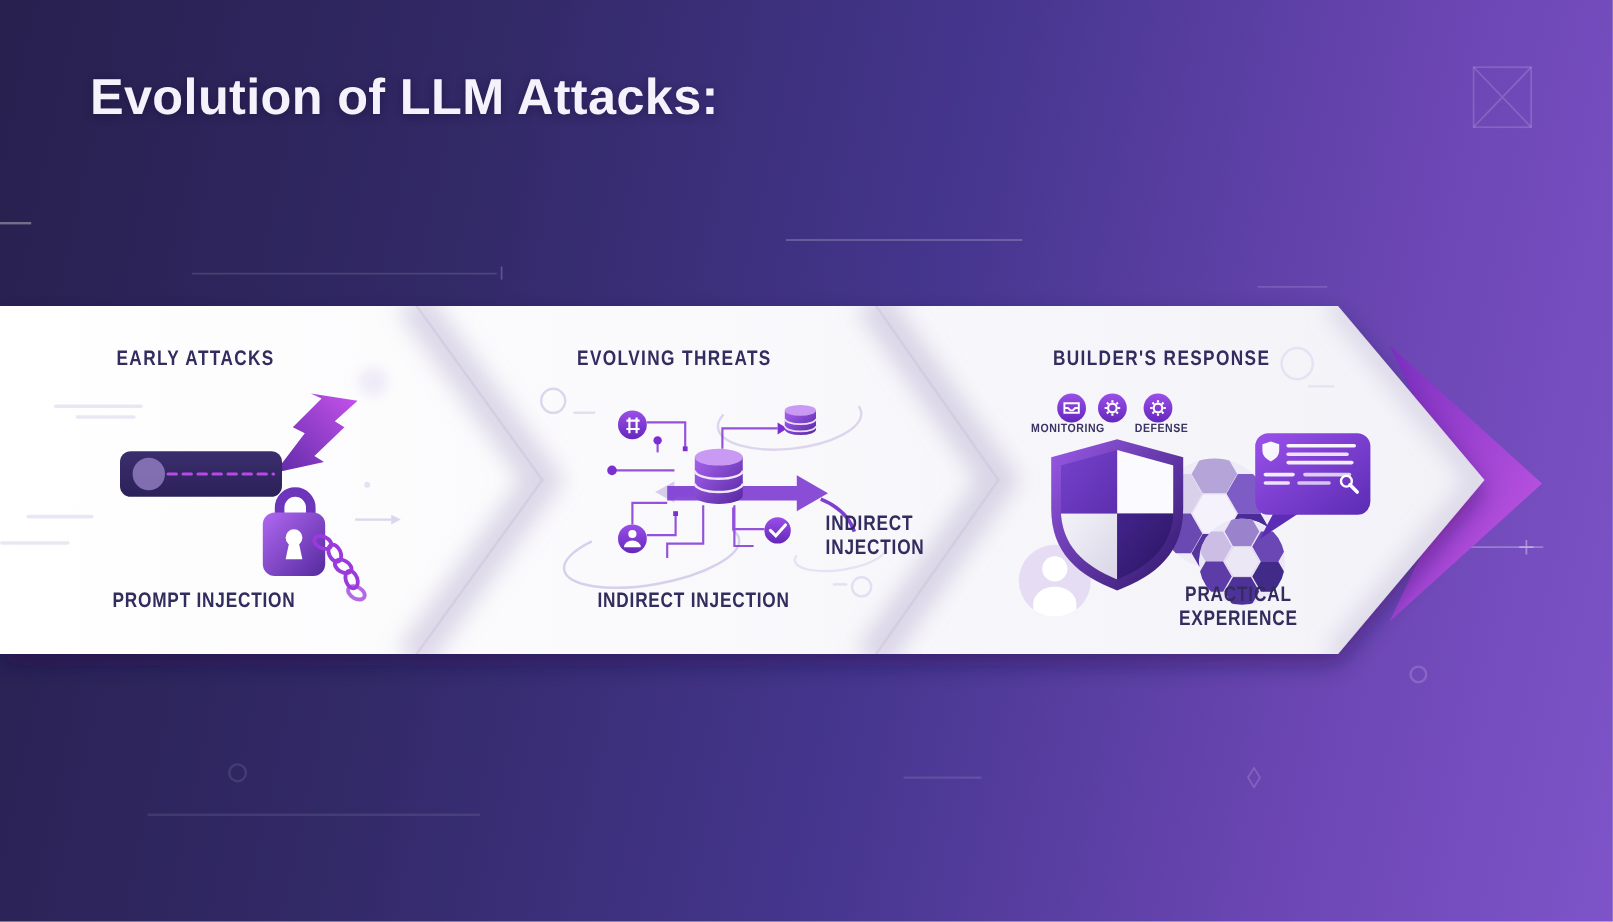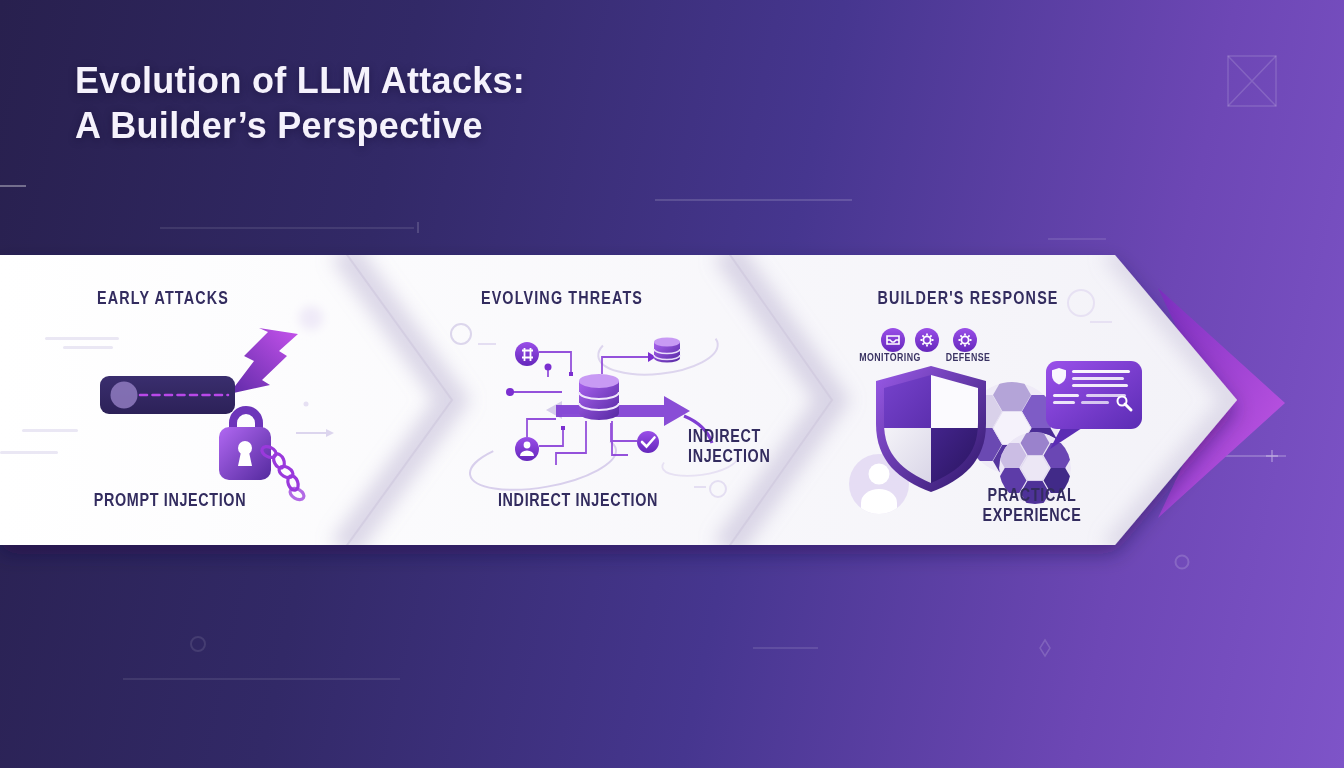--- a/index.html
+++ b/index.html
@@ -4,21 +4,21 @@
 <style>
   html,body{margin:0;padding:0;}
   body{
     width:1344px;height:768px;position:relative;overflow:hidden;
     font-family:"Liberation Sans",sans-serif;
     background:linear-gradient(102deg,#28204e 0%,#322967 28%,#46368f 56%,#6d47b5 82%,#7e54c8 100%);
   }
   #art{position:absolute;left:0;top:0;z-index:1;}
   .txt{position:absolute;z-index:2;font-family:"Liberation Sans",sans-serif;color:#332c5f;white-space:nowrap;}
   .title{
-    left:75px;top:58px;font-size:36px;font-weight:700;line-height:45px;
+    left:75px;top:58px;font-size:42px;font-weight:700;line-height:45px;
     color:#f5f2fc;letter-spacing:.3px;text-shadow:0 2px 8px rgba(15,8,40,.4);
   }
   .heading{font-size:17.5px;font-weight:700;letter-spacing:1.4px;transform:scaleX(.82);width:300px;text-align:center;top:288px;}
   .caption{font-size:17.5px;font-weight:700;letter-spacing:.8px;transform:scaleX(.82);width:300px;text-align:center;top:490px;}
   .caption2{font-size:17.5px;font-weight:700;letter-spacing:.8px;transform:scaleX(.82);width:300px;text-align:center;top:486px;line-height:19.5px;}
   .callout{left:688px;top:426px;font-size:17.5px;font-weight:700;letter-spacing:.8px;line-height:20px;transform:scaleX(.82);transform-origin:left center;text-align:left;}
   .badge-label{font-size:10px;font-weight:700;letter-spacing:.5px;transform:scaleX(.88);width:120px;text-align:center;top:352px;color:#3a3363;}
 </style>
 </head>
 <body>
@@ -311,21 +311,20 @@
           <circle cx="1122" cy="401" r="4.5" stroke="#ffffff" stroke-width="2" fill="none"></circle>
           <path d="M1125,404 L1131,410" stroke="#ffffff" stroke-width="3" stroke-linecap="round"></path>
         </g>
       </g>
     </g>
   </g>
 </svg>
 
 <div class="txt title">
   <div>Evolution of LLM Attacks:</div>
-  <div>A Builder’s Perspective</div>
 </div>
 
 <div class="txt heading" style="left:13px">EARLY ATTACKS</div>
 <div class="txt heading" style="left:412px">EVOLVING THREATS</div>
 <div class="txt heading" style="left:818px">BUILDER'S RESPONSE</div>
 
 <div class="txt caption" style="left:20px">PROMPT INJECTION</div>
 <div class="txt caption" style="left:428px">INDIRECT INJECTION</div>
 
 <div class="txt caption2" style="left:882px">

